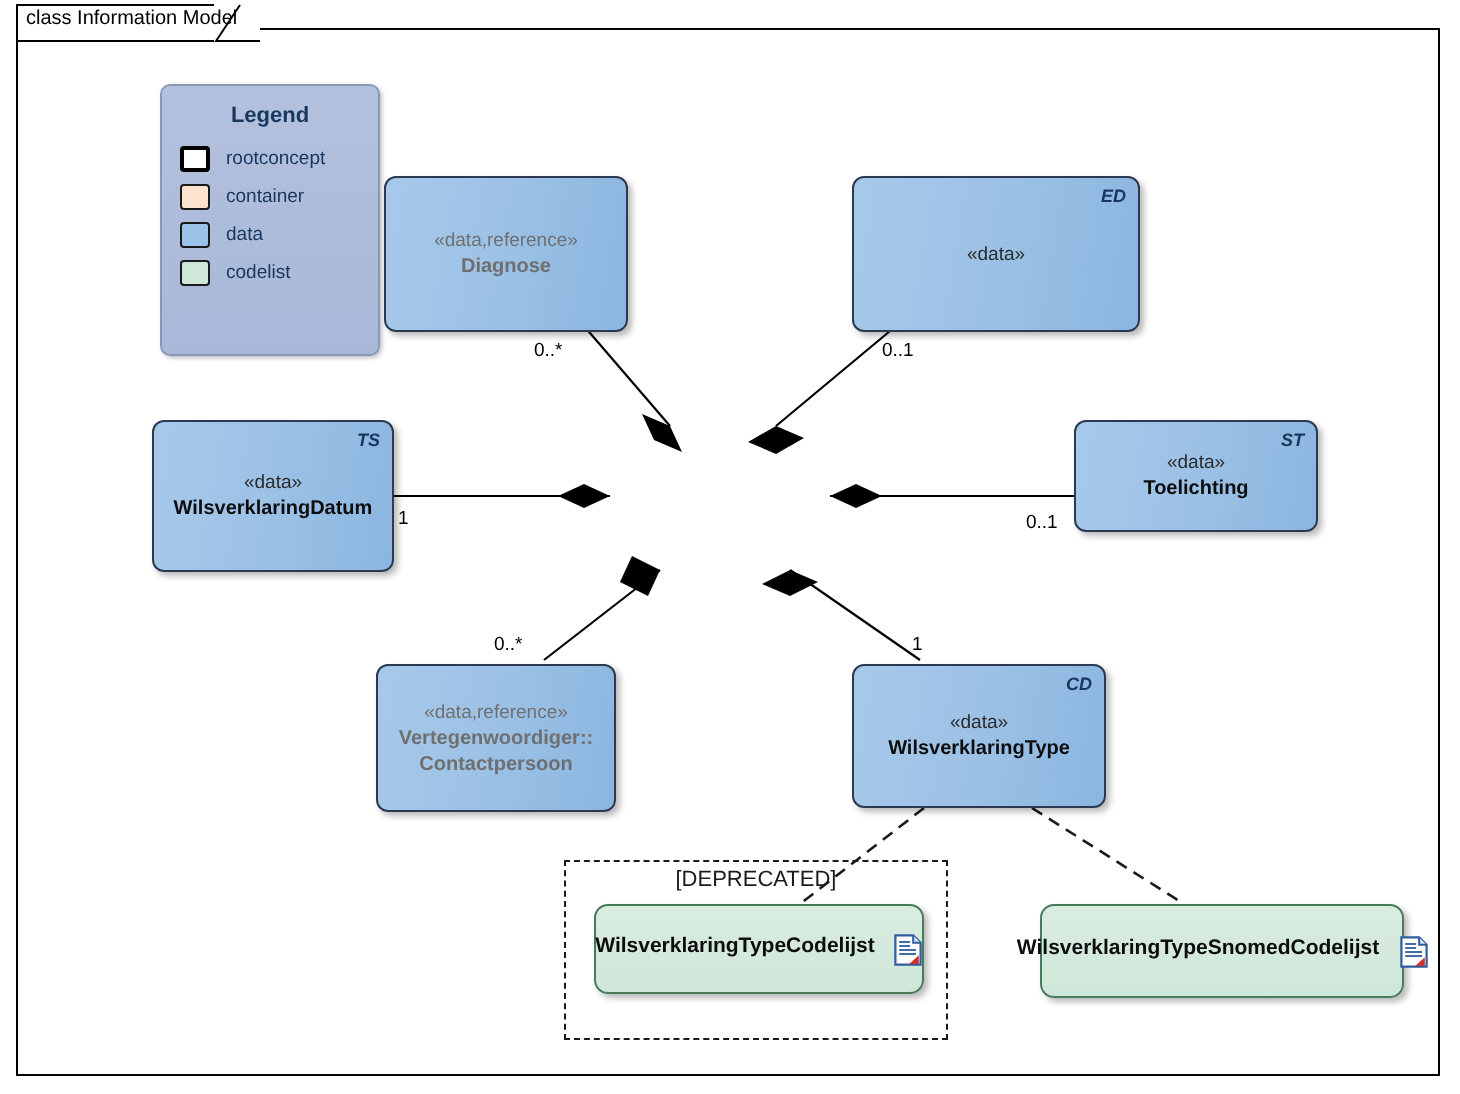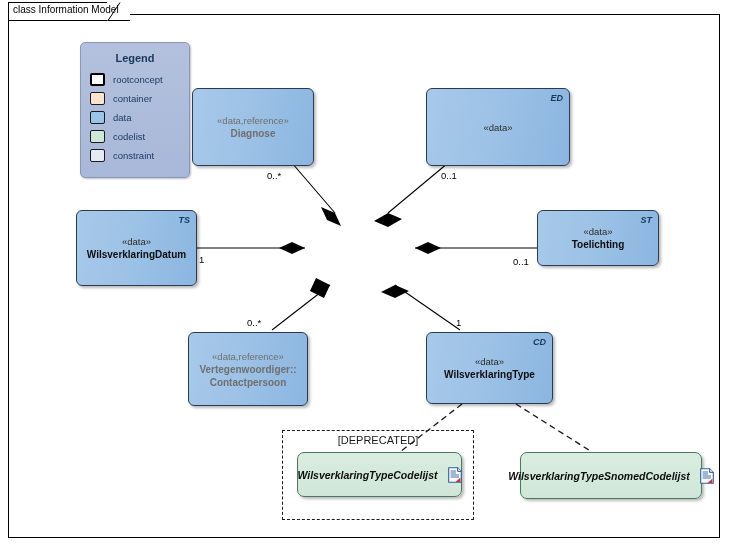--- a/index.html
+++ b/index.html
@@ -153,26 +153,25 @@
     color: #17375e;
     font-weight: bold;
   }
   .codelist-label {
     font-size: 10.5px;
     font-weight: bold;
     color: #0d0d0d;
   }
   .codelist-inner {
     display: flex;
-    align-items: center;
+    align-items: flex-start;
     justify-content: center;
     width: 100%;
     padding: 0 8px;
     box-sizing: border-box;
-    font-style: italic;
   }
   .doc-icon { margin-left: 10px; flex: 0 0 auto; line-height: 0; }
 
   
   .deprecated-group {
     position: absolute;
     left: 282px;
     top: 430px;
     width: 192px;
     height: 90px;
@@ -260,24 +259,20 @@
         <span class="legend-label">container</span>
       </div>
       <div class="legend-row">
         <span class="swatch" style="background:#9cc3e8"></span>
         <span class="legend-label">data</span>
       </div>
       <div class="legend-row">
         <span class="swatch" style="background:#cfe7d8"></span>
         <span class="legend-label">codelist</span>
       </div>
-      <div class="legend-row">
-        <span class="swatch" style="background:#e6eaf7"></span>
-        <span class="legend-label">constraint</span>
-      </div>
     </div>
   </div>
 
   <div class="node data dim" style="left:192px; top:88px; width:122px; height:78px;">
     <div class="stereo">«data,reference»</div>
     <div class="nname">Diagnose</div>
   </div>
 
   <div class="node data" style="left:426px; top:88px; width:144px; height:78px;">
     <div class="corner-tag">ED</div>

